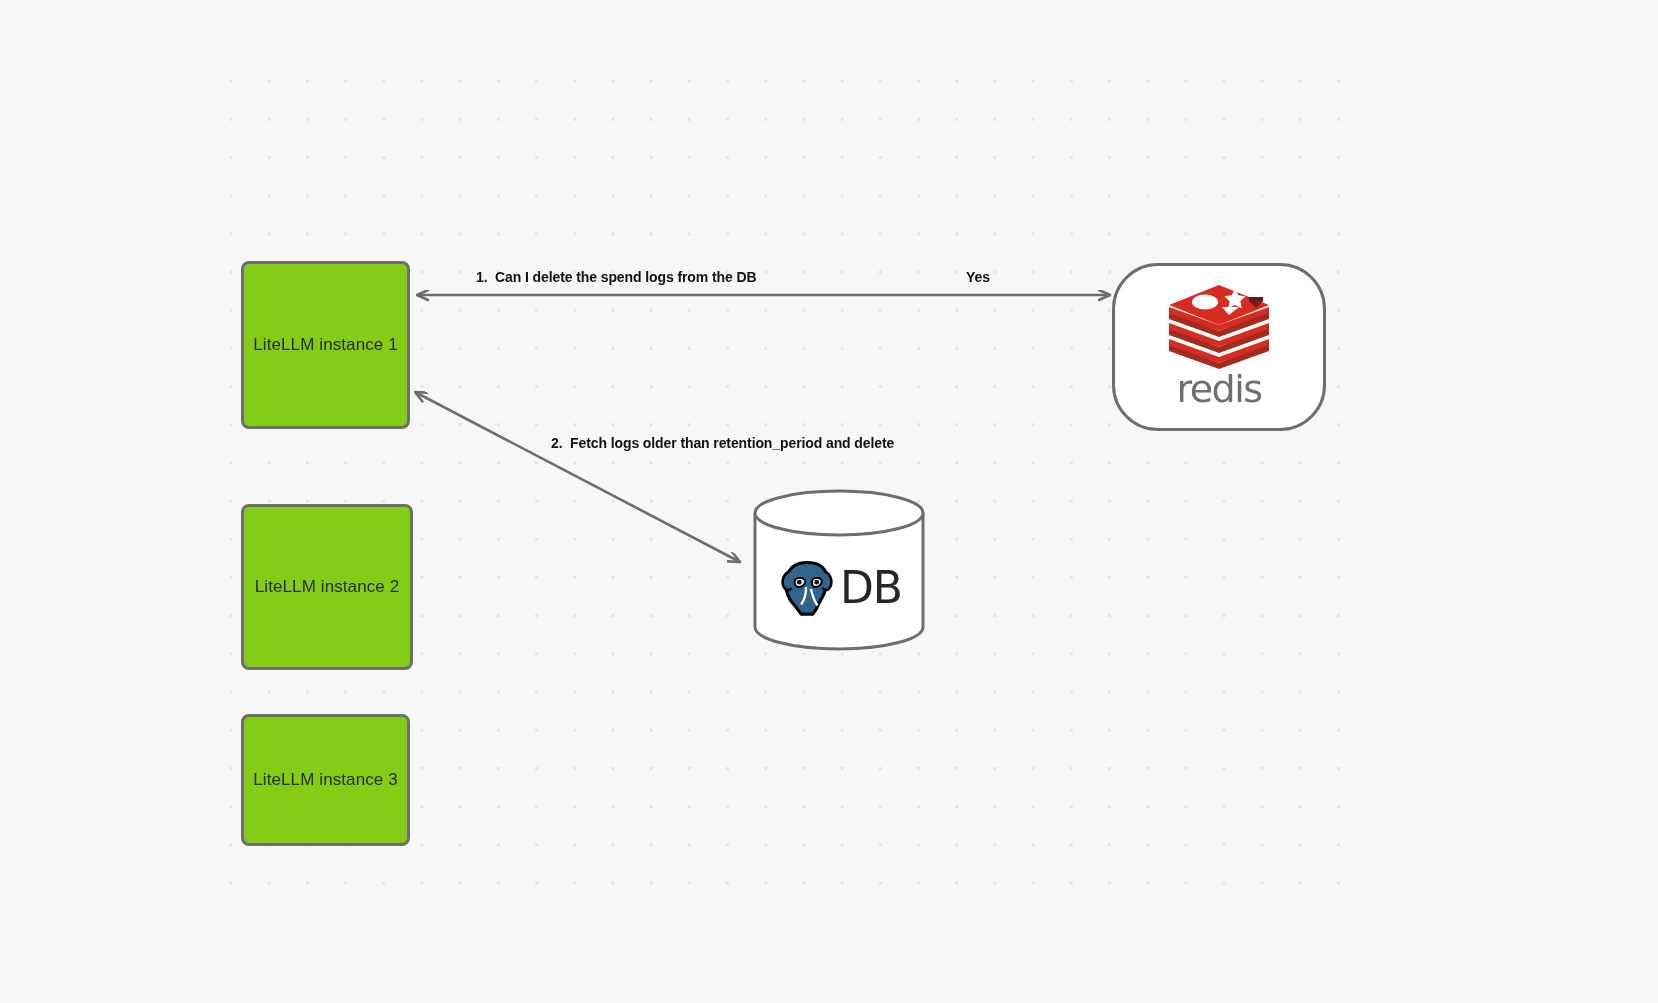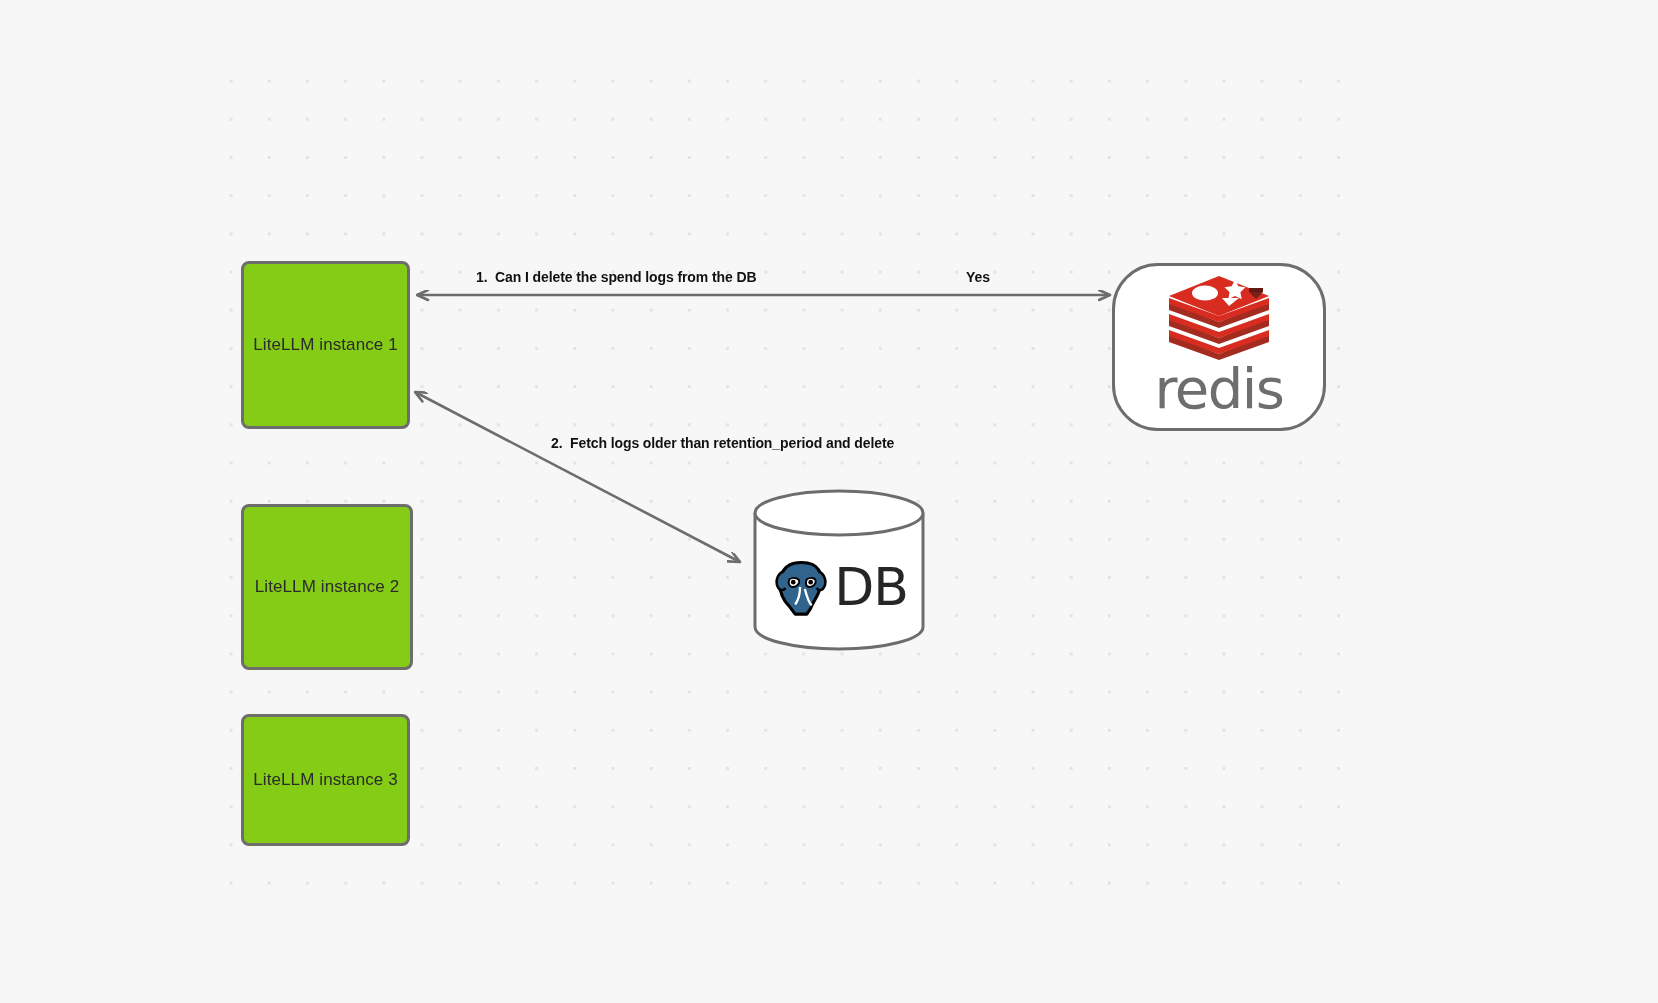--- a/index.html
+++ b/index.html
@@ -79,21 +79,21 @@
     justify-content: center;
   }
   #redis-logo-wrap {
     display: flex;
     flex-direction: column;
     align-items: center;
     gap: 2px;
     transform: translateY(-2px);
   }
   .redis-wordmark {
-    font-size: 56px;
+    font-size: 38px;
     font-weight: 400;
     color: #6e6e6e;
     font-family: "DejaVu Sans", sans-serif;
     letter-spacing: -1.5px;
     line-height: 0.95;
   }
 
   
   #node-db {
     position: absolute;
@@ -107,21 +107,21 @@
     left: 0; top: 0;
     width: 172px;
     height: 158px;
     display: flex;
     align-items: center;
     justify-content: center;
     gap: 2px;
     padding-top: 34px;
   }
   .db-text {
-    font-size: 52px;
+    font-size: 44px;
     font-weight: 400;
     color: #262626;
     font-family: "DejaVu Sans", sans-serif;
     letter-spacing: -1px;
   }
 
   
   .edge-label {
     position: absolute;
     font-family: "Liberation Sans", sans-serif;

